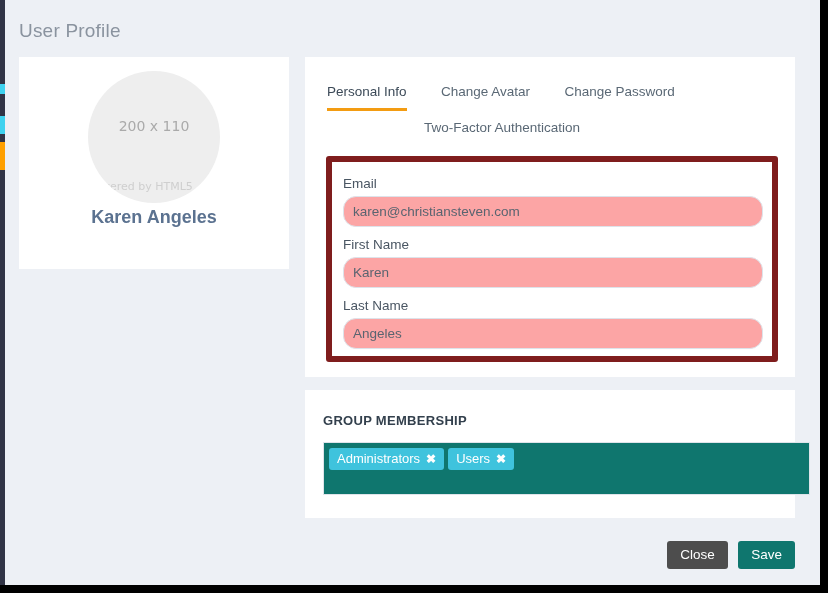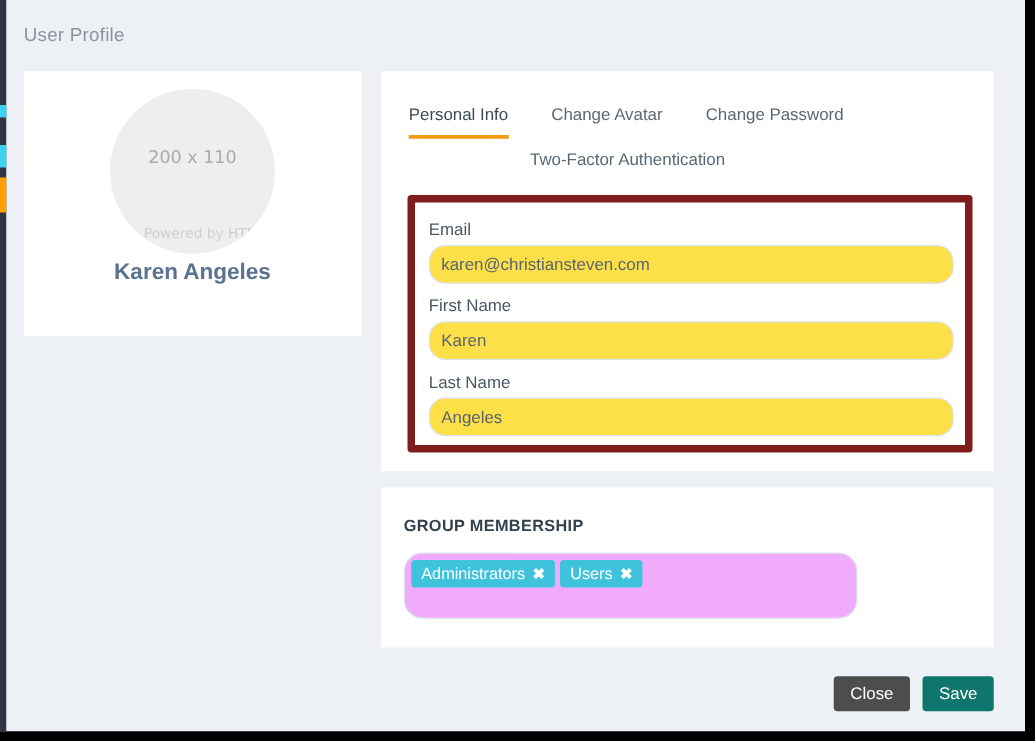--- a/index.html
+++ b/index.html
@@ -25,21 +25,21 @@
     left: 0; top: 0;
     width: 5px; height: 585px;
     background: #313446;
   }
   .rail-seg { position: absolute; left: 0; width: 5px; }
 
   
   #page-title {
     position: absolute;
     left: 19px; top: 20px;
-    font-size: 15px;
+    font-size: 19px;
     font-weight: 400;
     color: #8a939f;
     letter-spacing: .2px;
   }
 
   
   #profile-card {
     position: absolute;
     left: 19px; top: 57px;
     width: 270px; height: 212px;
@@ -58,21 +58,21 @@
     position: absolute;
     left: 0; right: 0; top: 47px;
     text-align: center;
     font-size: 14px;
     color: #aaaaaa;
     font-family: "DejaVu Sans", sans-serif;
   }
   #avatar-powered-label {
     position: absolute;
     left: 0; right: 0; top: 109px;
-    text-align: right;
+    text-align: left;
     font-size: 11px;
     color: #cfcfcf;
     white-space: nowrap;
     font-family: "DejaVu Sans", sans-serif;
   }
   #profile-name {
     position: absolute;
     left: 0; right: 0; top: 150px;
     text-align: center;
     font-size: 18px;
@@ -124,21 +124,21 @@
     color: #4a5663;
     margin-bottom: 5px;
     display: block;
   }
   .field-input {
     display: block;
     width: 420px;
     height: 31px;
     border: 1px solid #dde3ea;
     border-radius: 13px;
-    background: #fde047;
+    background: #fca5a5;
     color: #5a6470;
     font-size: 13.5px;
     font-family: "Liberation Sans", sans-serif;
     padding: 0 9px;
     outline: none;
   }
 
   
   #group-card {
     position: absolute;
@@ -150,24 +150,24 @@
     position: absolute;
     left: 18px; top: 23px;
     font-size: 13px;
     font-weight: bold;
     color: #33404d;
     letter-spacing: .3px;
   }
   #tag-box {
     position: absolute;
     left: 18px; top: 52px;
-    width: 363px; height: 53px;
+    width: 487px; height: 53px;
     border: 1px solid #dfe4ea;
-    border-radius: 15px;
-    background: #f0abfc;
+    border-radius: 0;
+    background: #0f766e;
     padding: 5px 0 0 5px;
   }
   .tag {
     display: inline-block;
     background: #3fc3dd;
     color: #ffffff;
     font-size: 13px;
     border-radius: 3px;
     padding: 3px 8px 4px 8px;
     margin-right: 4px;

